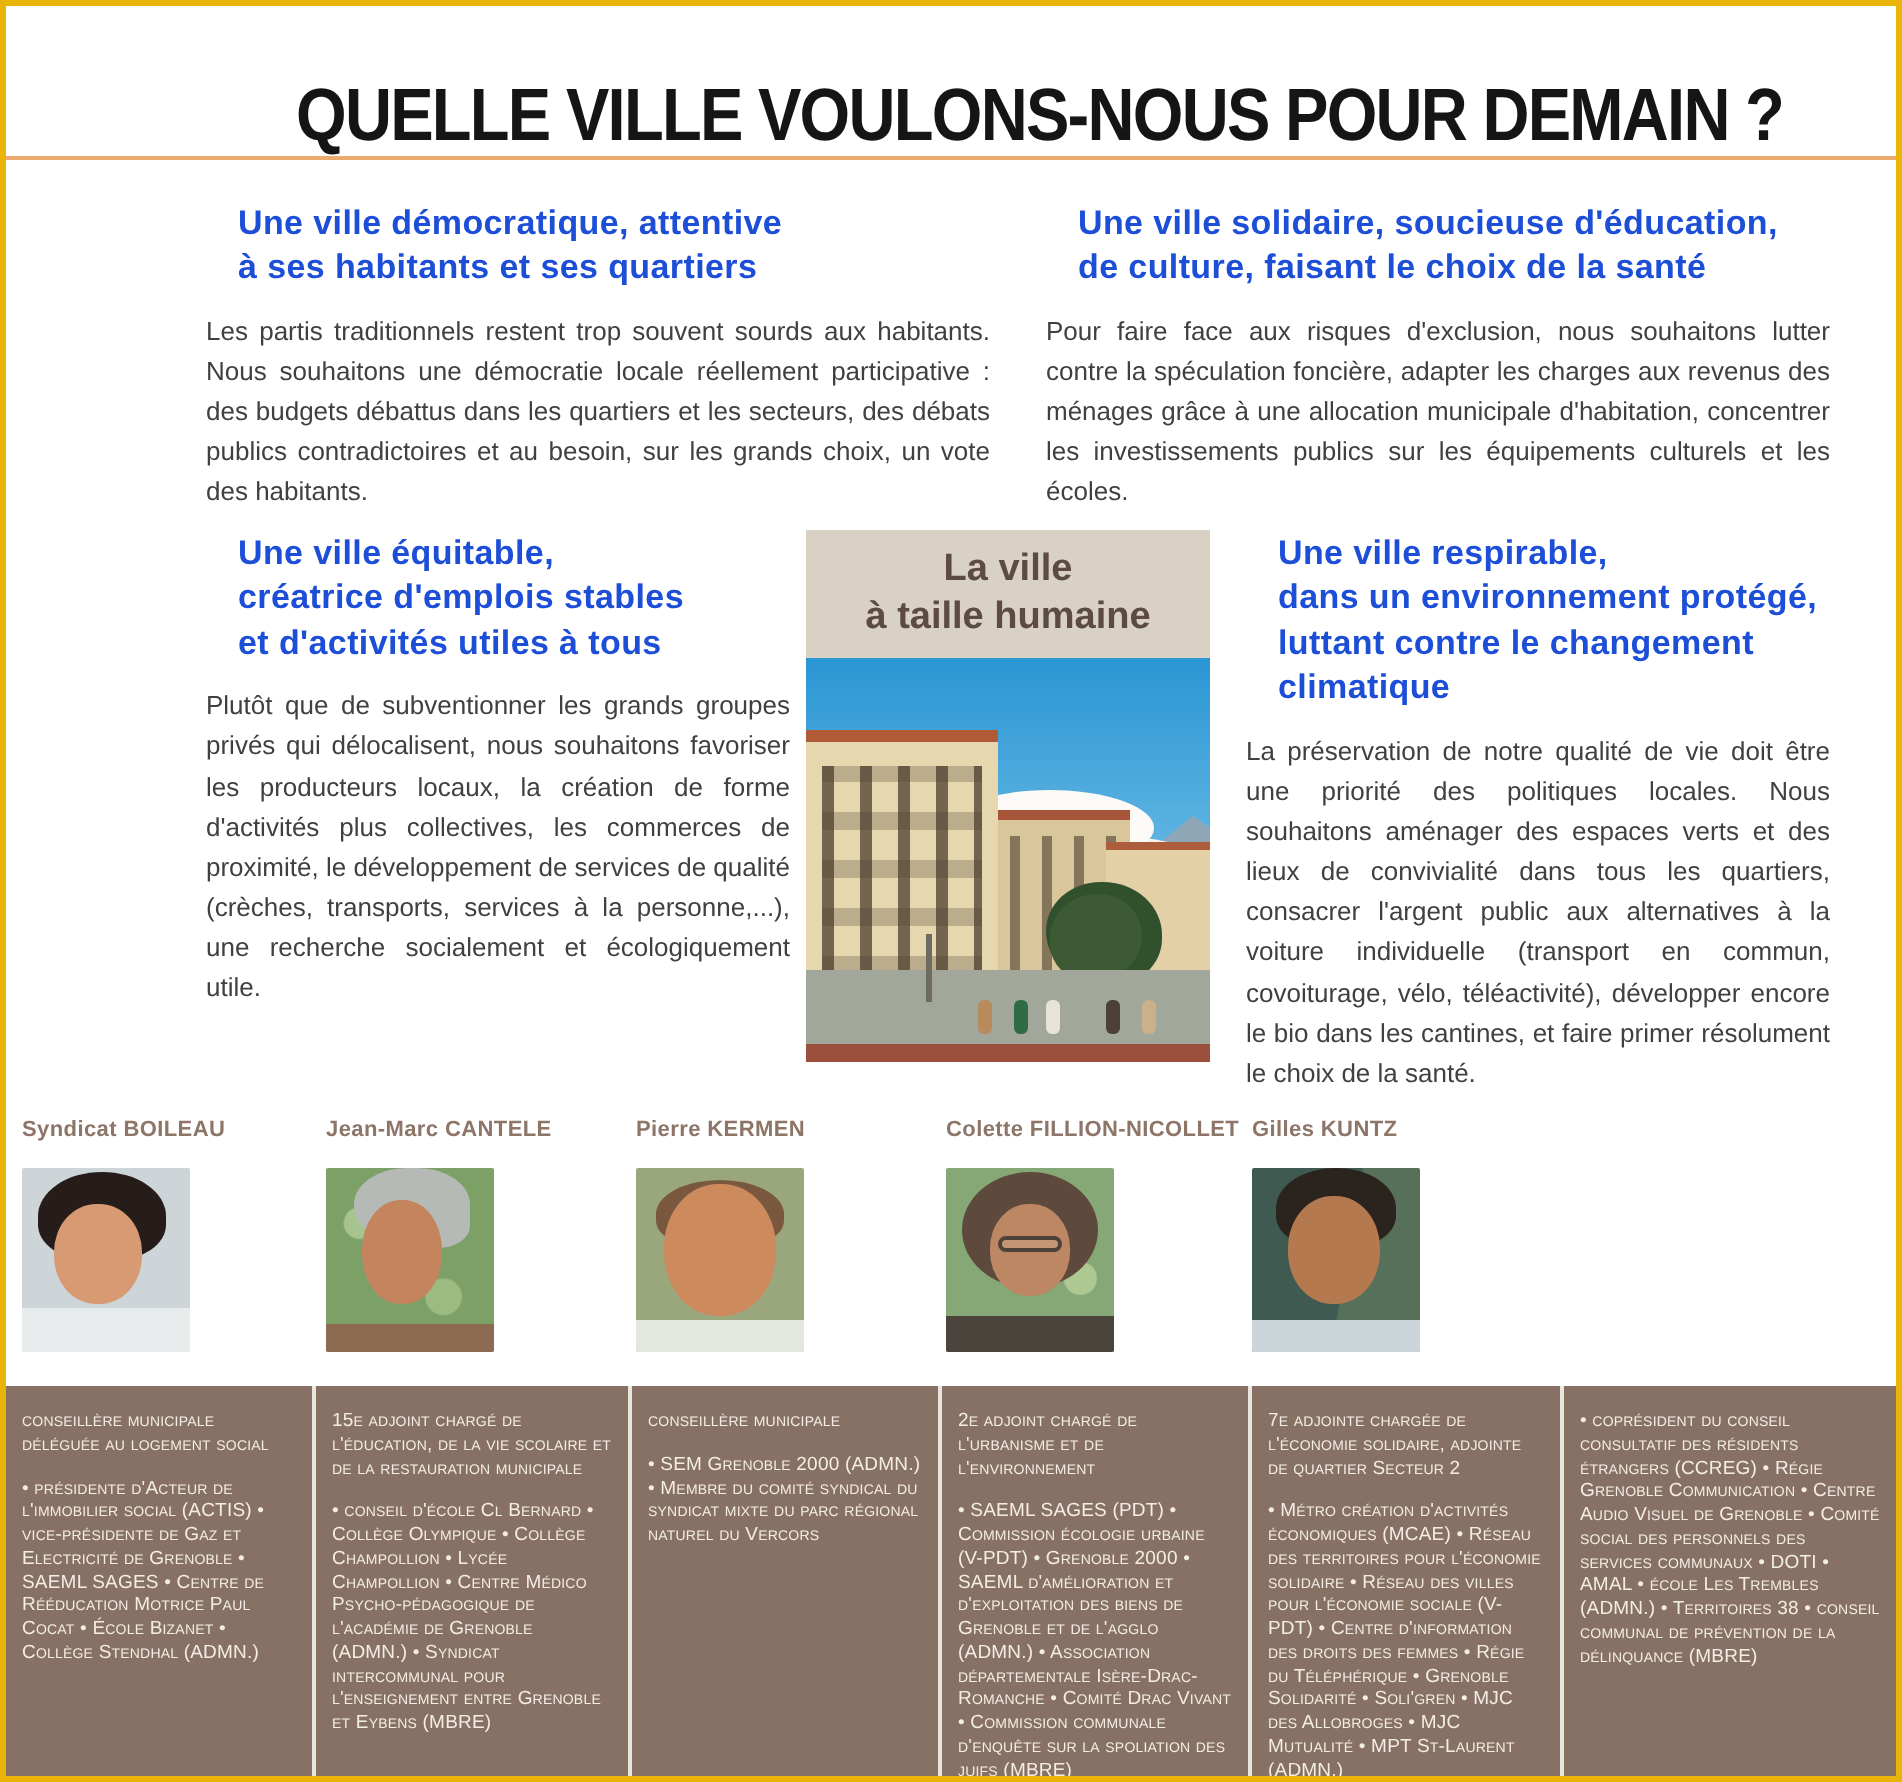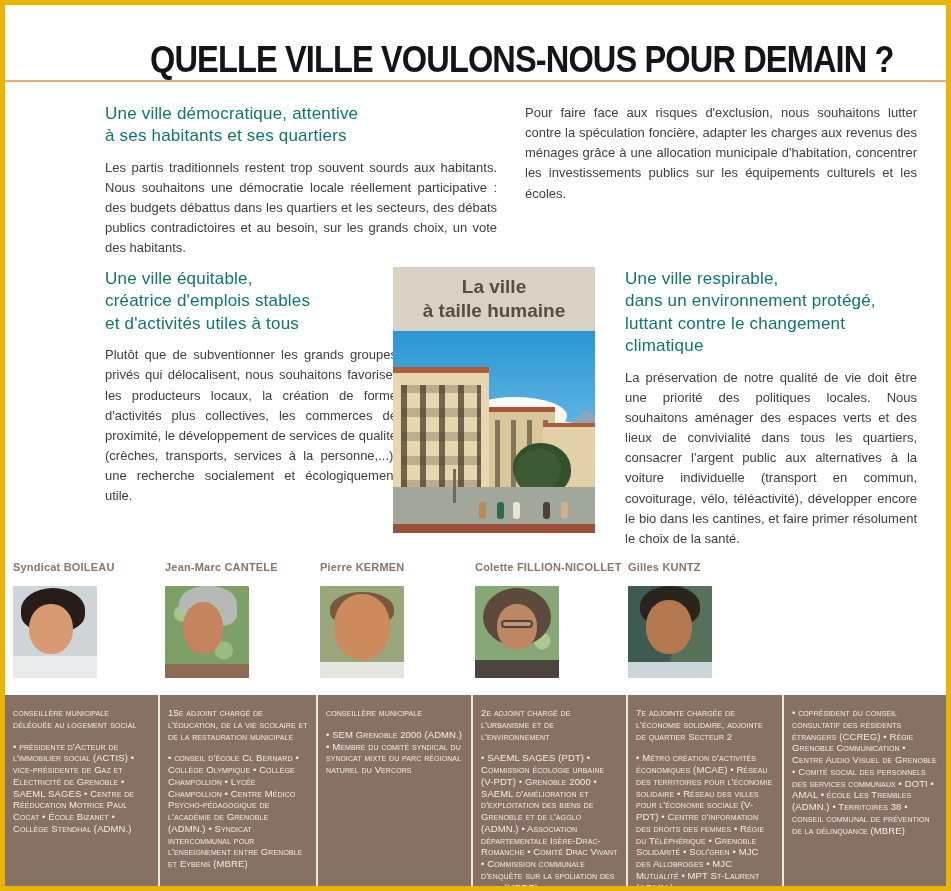--- a/index.html
+++ b/index.html
@@ -1,40 +1,40 @@
 <!DOCTYPE html>
 <html><head>
 <meta charset="utf-8">
 <style>
   html,body { margin:0; padding:0; background:#fff; }
   .page {
     position:relative; width:951px; height:891px; box-sizing:border-box;
-    background:#fff; border:5px solid #eab308; overflow:hidden;
+    background:#fff; border:3px solid #eab308; overflow:hidden;
     font-family:"Liberation Sans","DejaVu Sans",sans-serif; color:#141414;
   }
   .title {
     position:absolute; left:145px; top:34px; margin:0;
     font-size:37px; font-weight:800; letter-spacing:-1px; color:#151515;
     transform:scaleX(0.88); transform-origin:left center; white-space:nowrap;
   }
   .rule-orange { position:absolute; left:0; right:0; top:75px; height:2px; background:#ecaa6e; }
 
   .section { position:absolute; }
   .sec-1 { left:100px; top:98px;  width:392px; }
   .sec-2 { left:520px; top:98px;  width:392px; }
   .sec-3 { left:100px; top:263px; width:292px; }
   .sec-4 { left:620px; top:263px; width:292px; }
   .sec-h {
-    margin:0 0 10px 0; font-size:17px; line-height:1.32; font-weight:400;
-    color:#0f766e; white-space:pre-line; letter-spacing:0.2px;
+    margin:0 0 10px 16px; font-size:17px; line-height:1.32; font-weight:700;
+    color:#1d4ed8; white-space:pre-line; letter-spacing:0.2px;
   }
   .sec-b { margin:0; font-size:13px; line-height:1.55; text-align:justify; color:#404040; }
 
   
-  .photo-card { position:absolute; left:388px; top:262px; width:202px; height:266px;border-radius:29px; }
+  .photo-card { position:absolute; left:400px; top:262px; width:202px; height:266px;border-radius:29px; }
   .photo-banner {
     height:64px; background:#d9d1c3; display:flex; align-items:center; justify-content:center;
     text-align:center; color:#5c4b42; font-weight:700; font-size:19px; line-height:1.25;
     white-space:pre-line;
   }
   .scene { position:relative; height:202px; overflow:hidden;
     background:linear-gradient(#2a96d3 0%, #5db3e2 45%, #9ed2ec 62%, #b9ddef 70%); }
   .mtn { position:absolute; right:-18px; top:58px; width:190px; height:95px; background:#8fa6b6;
     clip-path:polygon(0 100%, 18% 40%, 34% 62%, 52% 8%, 70% 48%, 86% 22%, 100% 42%, 100% 100%); }
   .cloud { position:absolute; right:28px; top:66px; width:104px; height:38px; background:#fbfaf6;
@@ -118,20 +118,22 @@
   <h1 class="title">QUELLE VILLE VOULONS-NOUS POUR DEMAIN ?</h1>
   <div class="rule-orange"></div>
 
   <div class="section sec-1">
     <h2 class="sec-h">Une ville démocratique, attentive
 à ses habitants et ses quartiers</h2>
     <p class="sec-b">Les partis traditionnels restent trop souvent sourds aux habitants. Nous souhaitons une démocratie locale réellement participative : des budgets débattus dans les quartiers et les secteurs, des débats publics contradictoires et au besoin, sur les grands choix, un vote des habitants.</p>
   </div>
 
   <div class="section sec-2">
+    <h2 class="sec-h">Une ville solidaire, soucieuse d'éducation,
+de culture, faisant le choix de la santé</h2>
     <p class="sec-b">Pour faire face aux risques d'exclusion, nous souhaitons lutter contre la spéculation foncière, adapter les charges aux revenus des ménages grâce à une allocation municipale d'habitation, concentrer les investissements publics sur les équipements culturels et les écoles.</p>
   </div>
 
   <div class="section sec-3">
     <h2 class="sec-h">Une ville équitable,
 créatrice d'emplois stables
 et d'activités utiles à tous</h2>
     <p class="sec-b">Plutôt que de subventionner les grands groupes privés qui délocalisent, nous souhaitons favoriser les producteurs locaux, la création de forme d'activités plus collectives, les commerces de proximité, le développement de services de qualité (crèches, transports, services à la personne,...), une recherche socialement et écologiquement utile.</p>
   </div>
 

